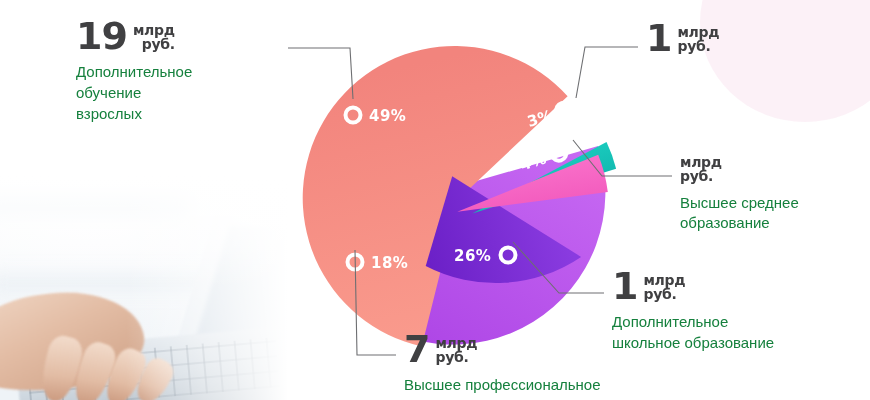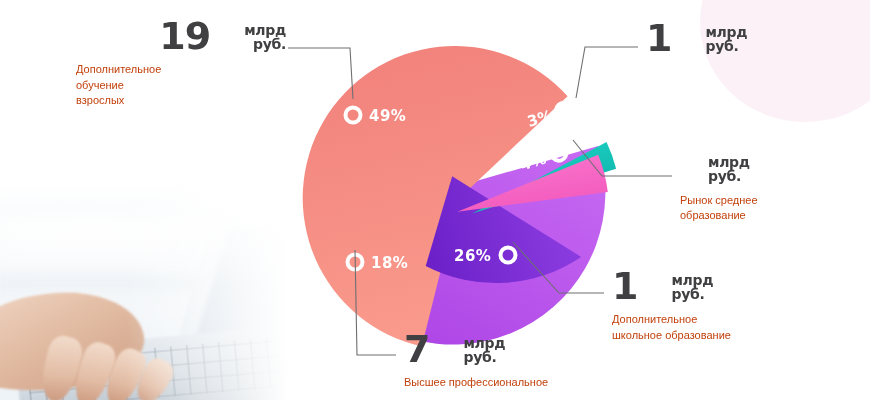--- a/index.html
+++ b/index.html
@@ -187,34 +187,33 @@
     letter-spacing: -1px;
   }
   .label .unit {
     font-family: "DejaVu Sans", sans-serif;
     font-size: 14px;
     font-weight: bold;
     line-height: 1.02;
     color: #404042;
     padding-top: 3px;
     letter-spacing: -.3px;
-    margin-left: 28px;
   }
   .label .unit div { display: block; }
   .label .caption {
     margin-top: 9px;
     font-family: "Liberation Sans", sans-serif;
-    font-size: 11px;
+    font-size: 15px;
     line-height: 1.38;
-    color: #c2410c;
+    color: #15803d;
     white-space: pre-line;
   }
 
   .label.align-right { text-align: right; }
-  .label.align-right .amount-row { justify-content: flex-end; }
+  .label.align-right .amount-row { justify-content: flex-start; }
 
   
   .leaders {
     position: absolute;
     left: 0; top: 0;
     width: 870px; height: 400px;
     pointer-events: none;
   }
 </style>
 </head>
@@ -339,21 +338,21 @@
     </div>
   </div>
 
   <div class="label" style="left:680px; top:152px; width:190px;">
     <div class="amount-row">
       <span class="unit">
         <div>млрд</div>
         <div>руб.</div>
       </span>
     </div>
-    <div class="caption">Рынок среднее
+    <div class="caption">Высшее среднее
 образование</div>
   </div>
 
   <div class="label" style="left:612px; top:270px; width:250px;">
     <div class="amount-row">
       <span class="big-num">1</span>
       <span class="unit">
         <div>млрд</div>
         <div>руб.</div>
       </span>

